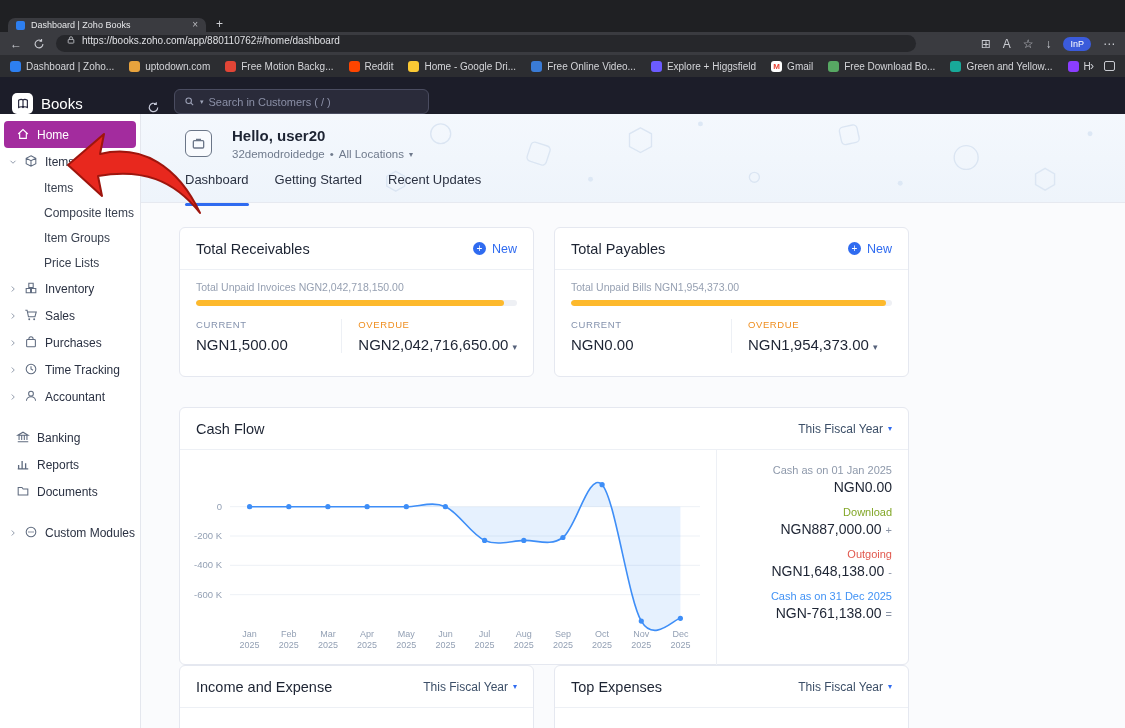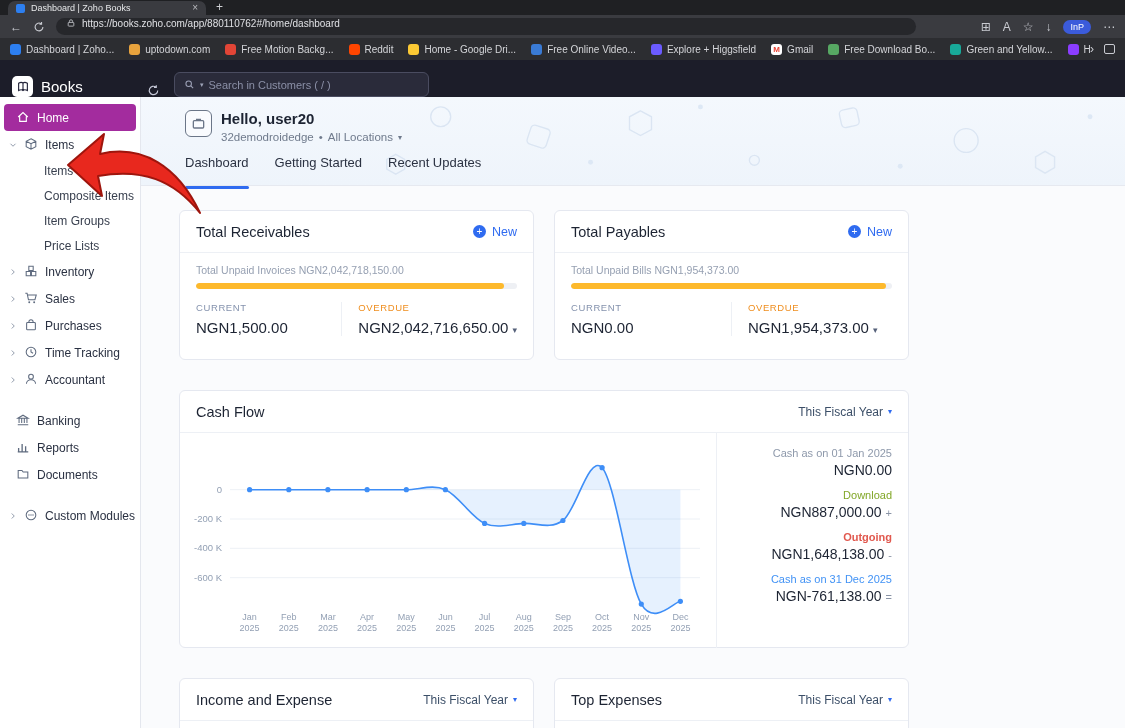--- a/index.html
+++ b/index.html
@@ -1,21 +1,21 @@
 <!DOCTYPE html>
 <html><head>
 <meta charset="utf-8">
 <style>
   *{box-sizing:border-box;margin:0;padding:0}
   html,body{width:1125px;height:728px;overflow:hidden}
   body{font-family:"Liberation Sans","DejaVu Sans",sans-serif;background:#fff}
   .stage{position:relative;width:1125px;height:728px;overflow:hidden}
 
   
-  .tabstrip{height:15px;background:#1f2023;display:flex;align-items:flex-end}
+  .tabstrip{height:32px;background:#1f2023;display:flex;align-items:flex-end}
   .tab{display:flex;align-items:center;gap:6px;width:198px;height:14px;margin-left:8px;
        background:#3a3b40;border-radius:7px 7px 0 0;padding:0 8px}
   .tab-fav{width:9px;height:9px;border-radius:2px;background:#2d7ff0;flex:none}
   .tab-title{font-size:9px;color:#e7e8ea;white-space:nowrap;overflow:hidden;flex:1}
   .tab-close{font-size:10px;color:#b9babe;line-height:1}
   .newtab{color:#cfd0d4;font-size:12px;margin:0 0 1px 10px}
 
   .navrow{height:23px;background:#3a3b40;display:flex;align-items:center;padding:0 10px;gap:11px}
   .nav-icon{color:#c9cbd1;font-size:12px;line-height:1;display:flex;align-items:center}
   .nav-icon svg{width:12px;height:12px}
@@ -62,38 +62,38 @@
   .snav .sicon svg{width:14px;height:14px}
   .snav.active{background:#a32c9e;color:#fff;border-radius:4px;margin:0 4px;padding-left:12px}
   .snav.active .sicon{color:#fff}
   .sub{height:25px;display:flex;align-items:center;padding-left:44px;font-size:12px;color:#39404f;cursor:pointer}
 
   .main{flex:1;background:#fafbfd;position:relative;overflow:hidden}
 
   
   .banner{height:89px;background:linear-gradient(#f4f8fd,#eef4fb);border-bottom:1px solid #e6e9f0;position:relative}
   .banner-pattern{position:absolute;inset:0;width:100%;height:100%}
-  .greet-row{position:relative;display:flex;align-items:flex-start;gap:9px;padding:13px 0 0 44px}
+  .greet-row{position:relative;display:flex;align-items:center;gap:20px;padding:13px 0 0 44px}
   .greet-icon{width:27px;height:27px;border:1.5px solid #6b7688;border-radius:6px;color:#6b7688;
               display:flex;align-items:center;justify-content:center;background:rgba(255,255,255,.55)}
   .greet-icon svg{width:15px;height:15px}
   .greet-name{font-size:15px;font-weight:bold;color:#1d2433}
   .greet-sub{font-size:11.5px;color:#6f7a8c;margin-top:4px;display:flex;align-items:center;gap:5px}
   .greet-sub .loc{cursor:pointer}
   .caret{font-size:8px;color:#6f7a8c}
   .tabsrow{position:relative;display:flex;gap:26px;padding-left:44px;margin-top:12px}
   .ptab{font-size:13px;color:#2b3242;padding-bottom:19px;position:relative;cursor:pointer}
   .ptab.active::after{content:"";position:absolute;left:0;right:0;bottom:0;height:3px;background:#2f6bf0;border-radius:2px}
 
   
   .content{padding:24px 0 0 38px}
   .cards-row{display:flex;gap:20px;margin-bottom:30px}
   .card{background:#fff;border:1px solid #e5e8f0;border-radius:6px}
   .card.sm{width:355px;height:150px}
-  .card.cf{width:730px;height:258px;margin-bottom:30px}
+  .card.cf{width:730px;height:258px;}
   .card.bottom{width:355px;height:120px}
   .chead{display:flex;justify-content:space-between;align-items:center;height:42px;padding:0 16px;border-bottom:1px solid #edf0f5}
   .ctitle{font-size:14.5px;color:#1d2433}
   .newbtn{display:flex;align-items:center;gap:6px;font-size:12.5px;color:#2f6bf0;cursor:pointer}
   .plusdot{width:13px;height:13px;border-radius:50%;background:#2f6bf0;color:#fff;font-size:10px;line-height:13px;text-align:center}
   .summary{font-size:10.5px;color:#96a0b2;padding:11px 16px 0}
   .pbar{height:6px;background:#eef0f4;border-radius:3px;margin:7px 16px 0;overflow:hidden}
   .pbar-fill{height:100%;background:#fdb92c;border-radius:3px}
   .valrow{display:flex;margin-top:13px}
   .valcol{flex:1;padding:0 16px}
@@ -530,21 +530,21 @@
             <div class="cf-stats">
                 <div>
                   <div class="stat-label" style="color: rgb(142, 153, 171);">Cash as on 01 Jan 2025</div>
                   <div class="stat-value"><span>NGN0.00</span></div>
                 </div>
                 <div>
                   <div class="stat-label" style="color: rgb(130, 167, 40);">Download</div>
                   <div class="stat-value"><span>NGN887,000.00</span><span class="stat-op">+</span></div>
                 </div>
                 <div>
-                  <div class="stat-label" style="color: rgb(225, 88, 78); font-weight: bold;">Outgoing</div>
+                  <div class="stat-label" style="color: rgb(225, 88, 78);">Outgoing</div>
                   <div class="stat-value"><span>NGN1,648,138.00</span><span class="stat-op">-</span></div>
                 </div>
                 <div>
                   <div class="stat-label" style="color: rgb(65, 146, 245);">Cash as on 31 Dec 2025</div>
                   <div class="stat-value"><span>NGN-761,138.00</span><span class="stat-op">=</span></div>
                 </div>
               </div>
           </div>
         </div>
 

